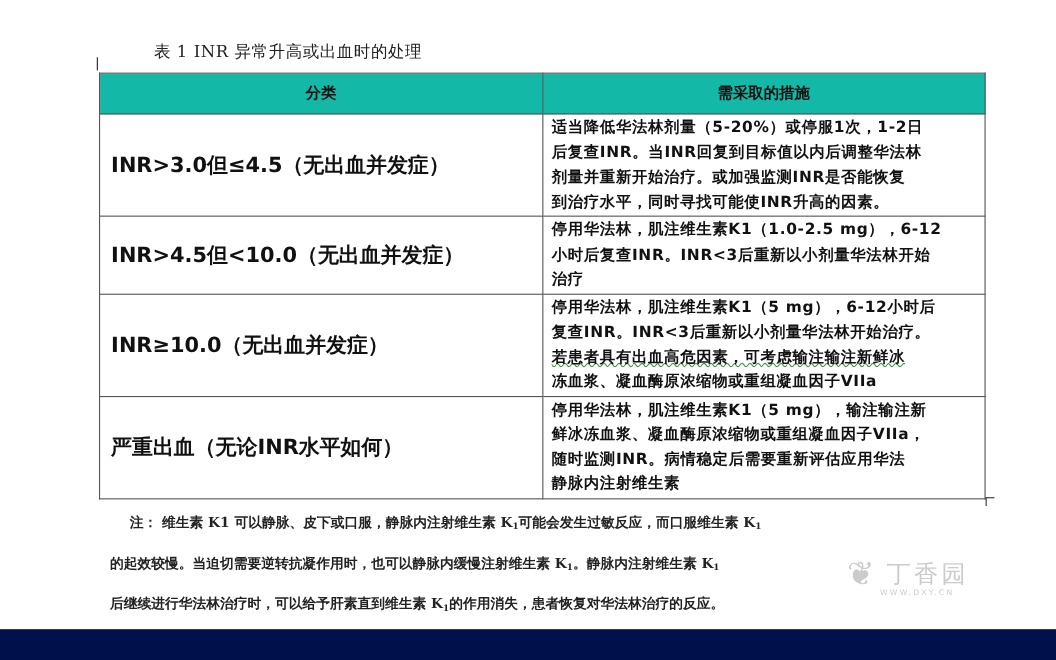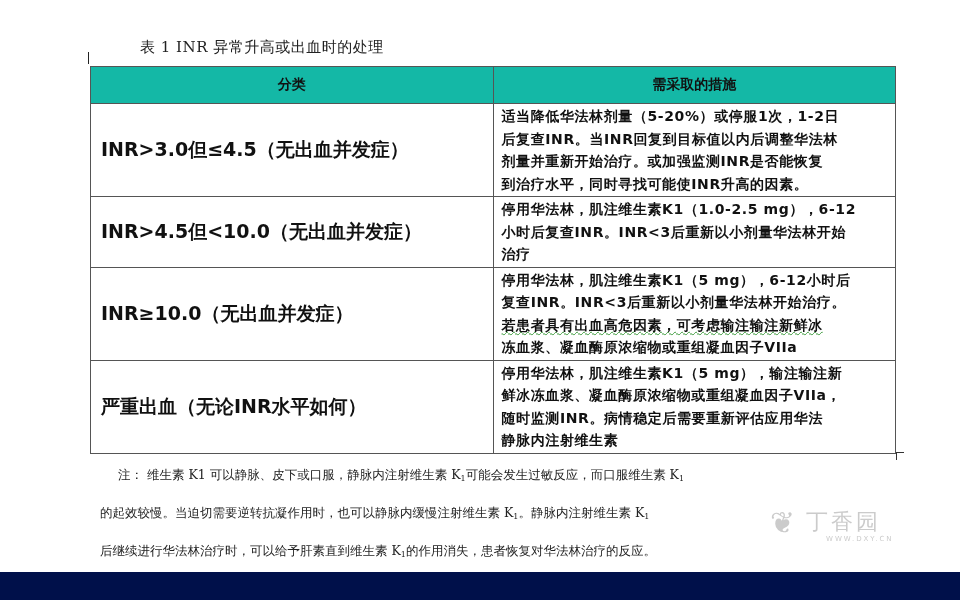--- a/index.html
+++ b/index.html
@@ -56,32 +56,32 @@
     position: absolute; left: 896px; top: 452px; width: 8px; height: 8px;
     border-left: 1px solid #333; border-bottom: 1px solid #333;
     transform: rotate(180deg) scaleX(-1);
   }
 
   .notes {
     position: absolute; left: 100px; top: 458px; width: 800px;
     font-family: "DejaVu Serif", serif; font-size: 12.5px; color: #222;
     line-height: 34px;
   }
-  .notes p { white-space: nowrap; }
+  .notes p { white-space: nowrap; font-weight: bold; }
   .notes p.first { padding-left: 18px; }
   sub.k { font-size: 8px; vertical-align: -2px; }
 
   .watermark {
     position: absolute; left: 770px; top: 505px; width: 140px; height: 45px;
     color: rgba(160,160,160,0.55);
     pointer-events: none;
   }
   .watermark .wm-logo { position: absolute; left: 0; top: 0; font-size: 30px; }
   .watermark .wm-name { position: absolute; left: 36px; top: 2px; font-size: 22px; letter-spacing: 3px; text-align: center; }
-  .watermark .wm-url { position: absolute; left: 56px; top: 30px; font-size: 7px; letter-spacing: 2px; }
+  .watermark .wm-url { position: absolute; left: 30px; top: 30px; font-size: 7px; letter-spacing: 2px; }
 
   .footer-bar {
     position: absolute; left: 0; top: 572px; width: 960px; height: 28px;
     background: #00104a;
   }
 </style>
 </head>
 <body>
 
 <div class="corner-mark-tl"></div>

